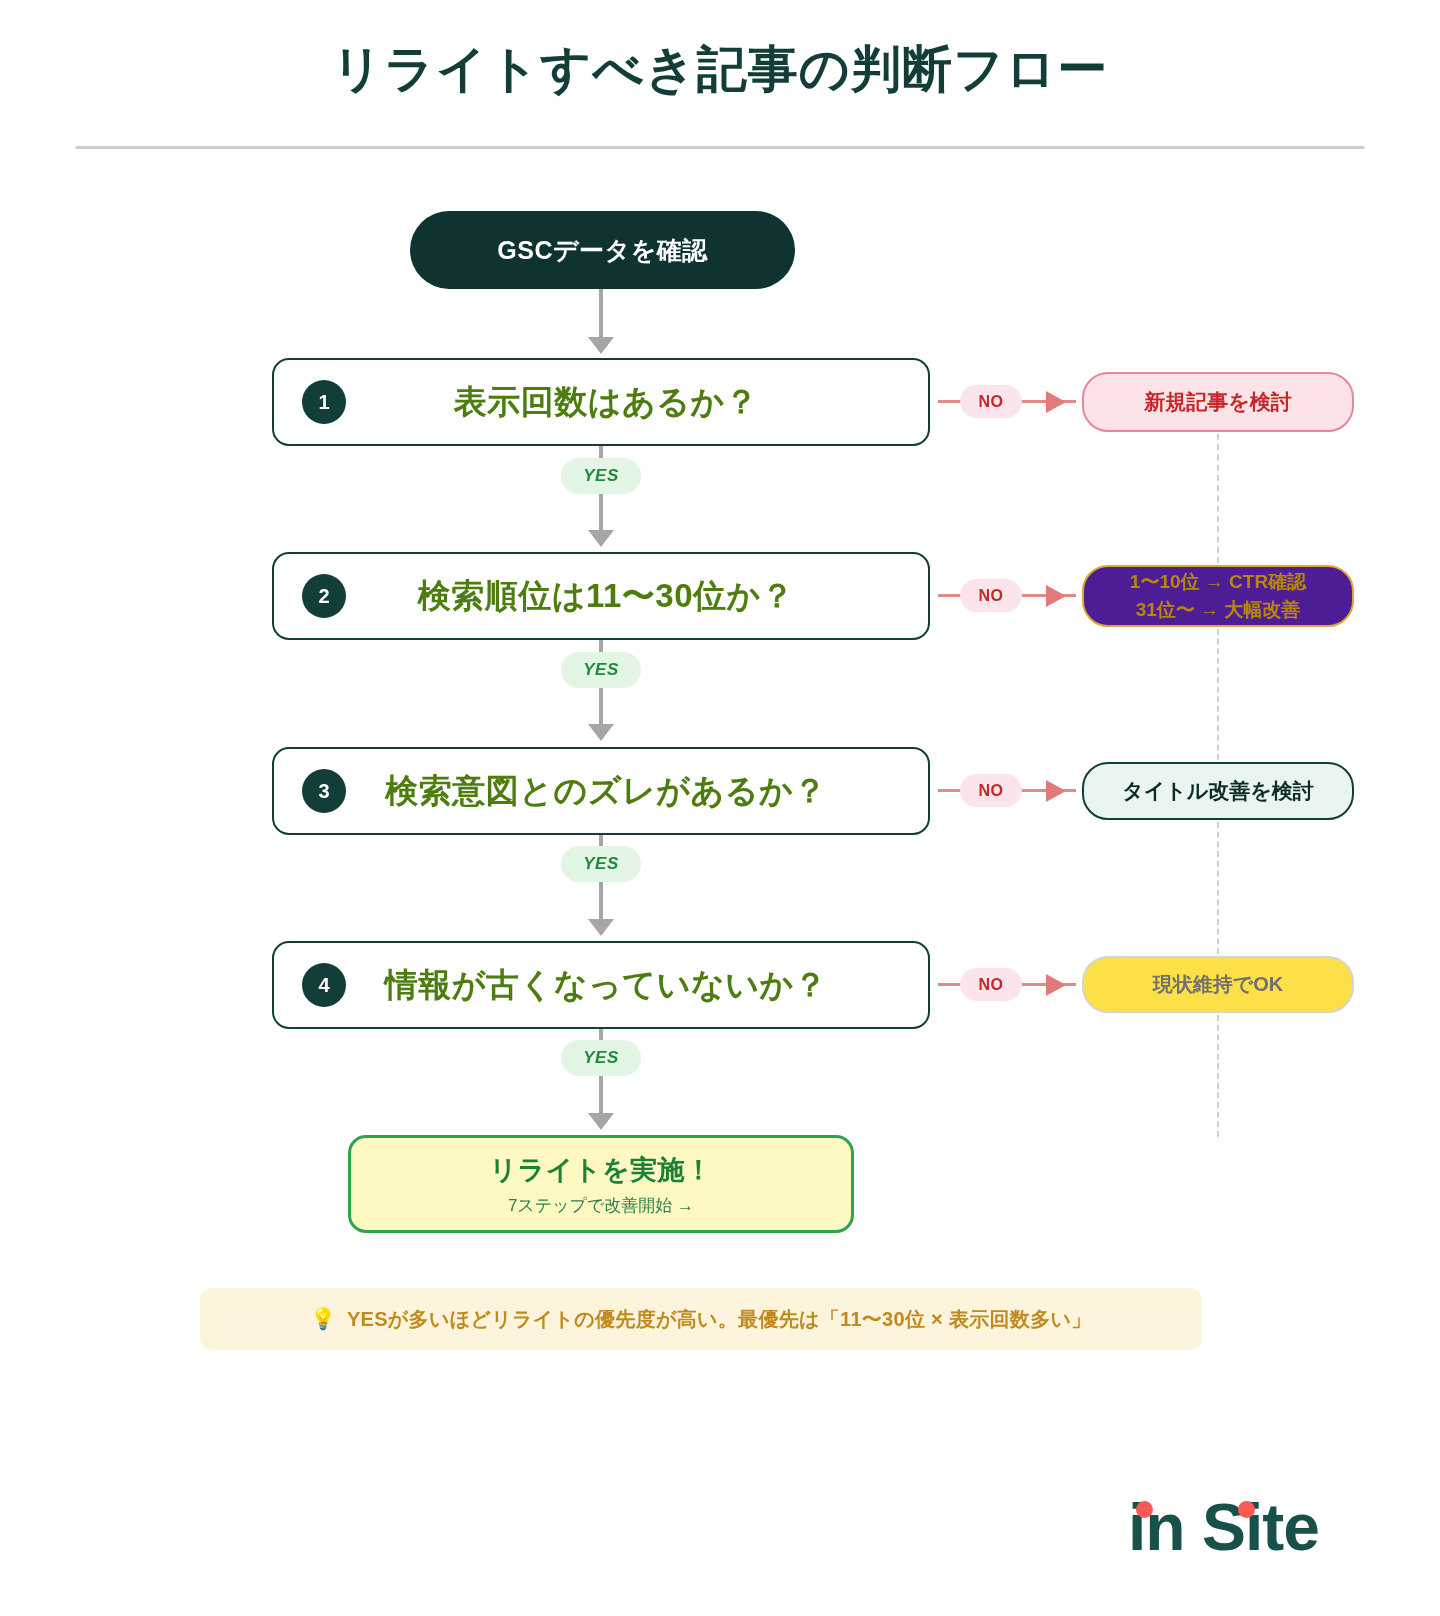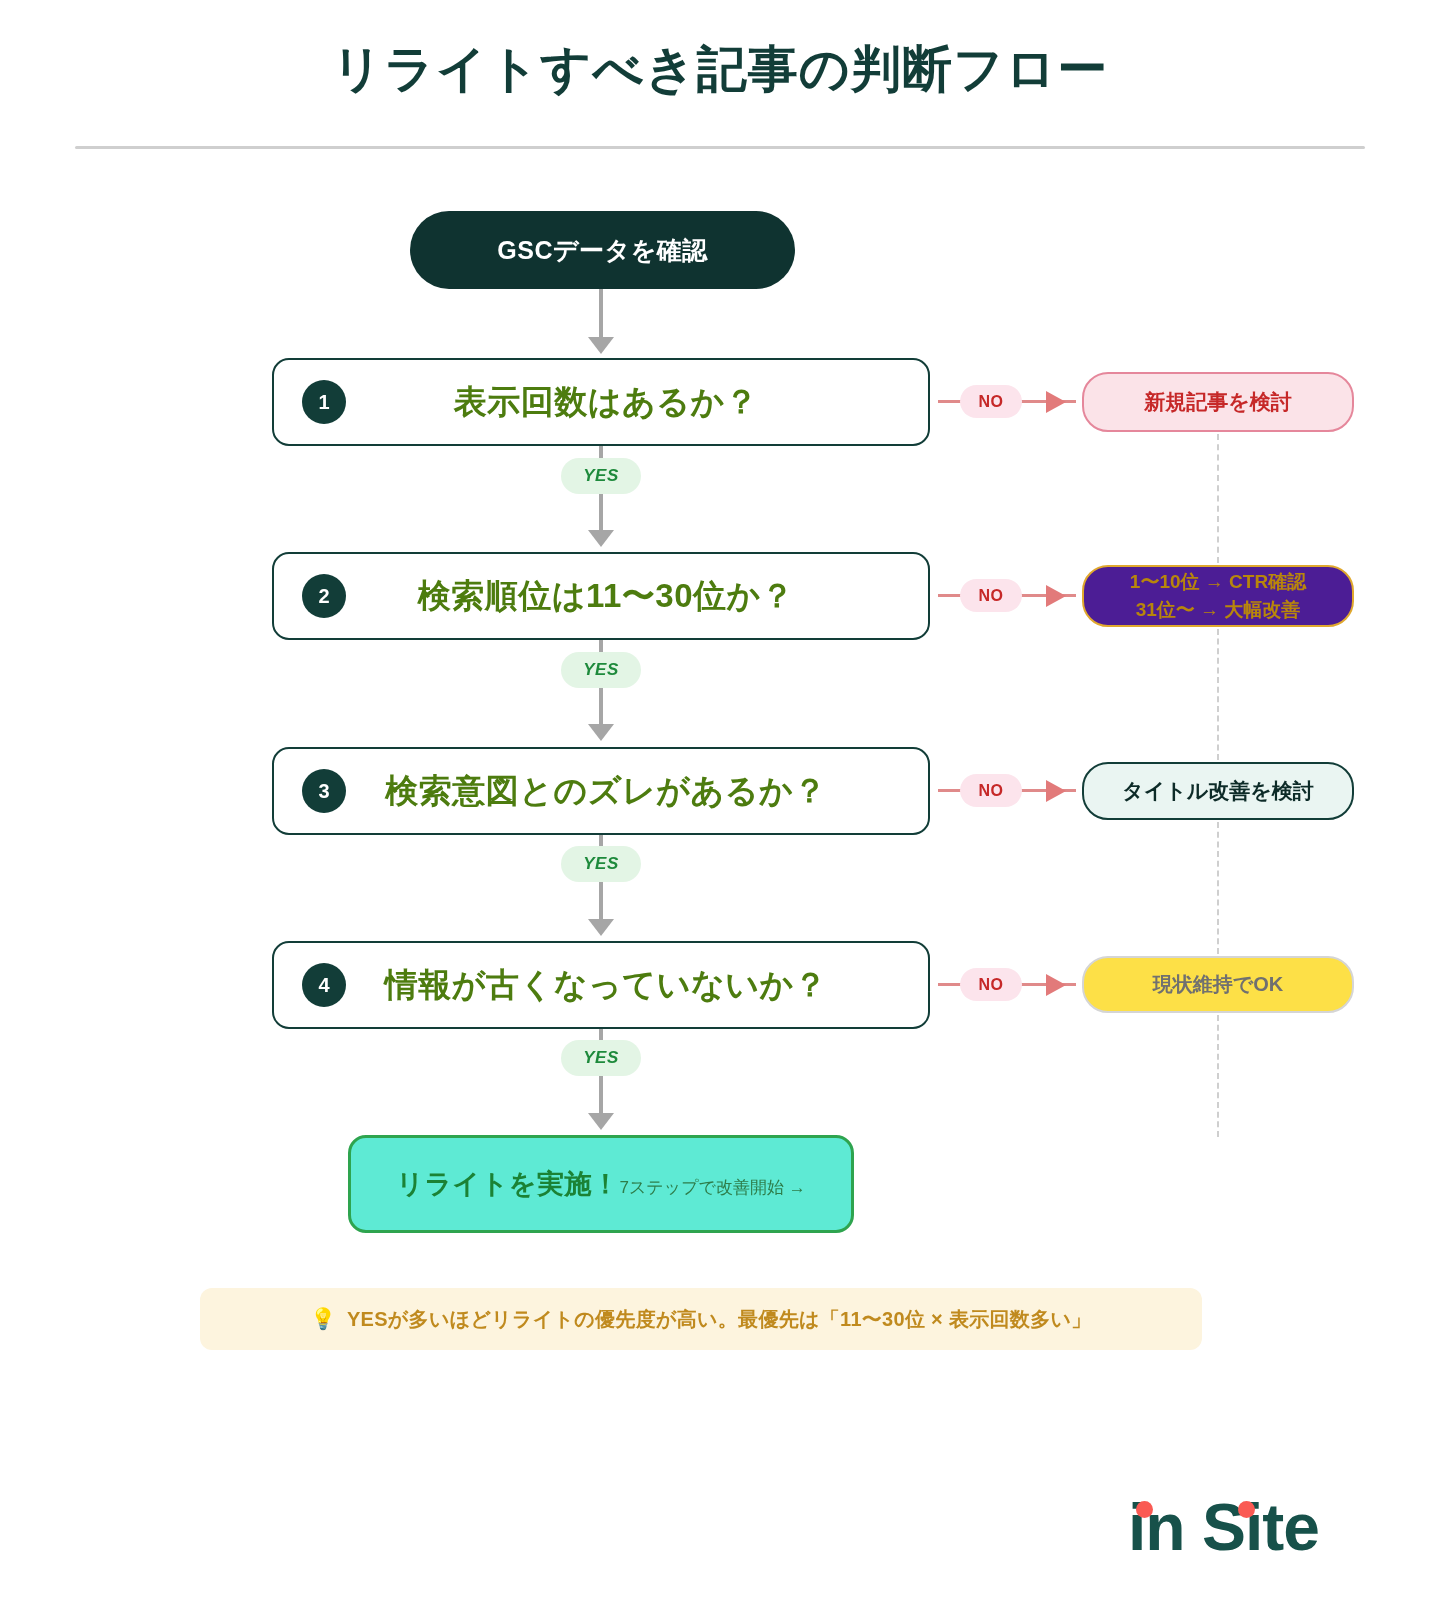--- a/index.html
+++ b/index.html
@@ -222,25 +222,26 @@
     border-left: 2px dashed #CFCFCF;
   }
 
   
   .final-node {
     position: absolute;
     left: 348px;
     top: 1135px;
     width: 506px;
     height: 98px;
-    background: #5eead4;
+    background: #fef9c3;
     border: 3px solid #2EA44F;
     border-radius: 18px;
     box-sizing: border-box;
     display: flex;
+    flex-direction: column;
     align-items: center;
     justify-content: center;
   }
   .final-title {
     font-size: 27px;
     font-weight: bold;
     color: #1B8235;
     letter-spacing: 0.5px;
   }
   .final-sub {

